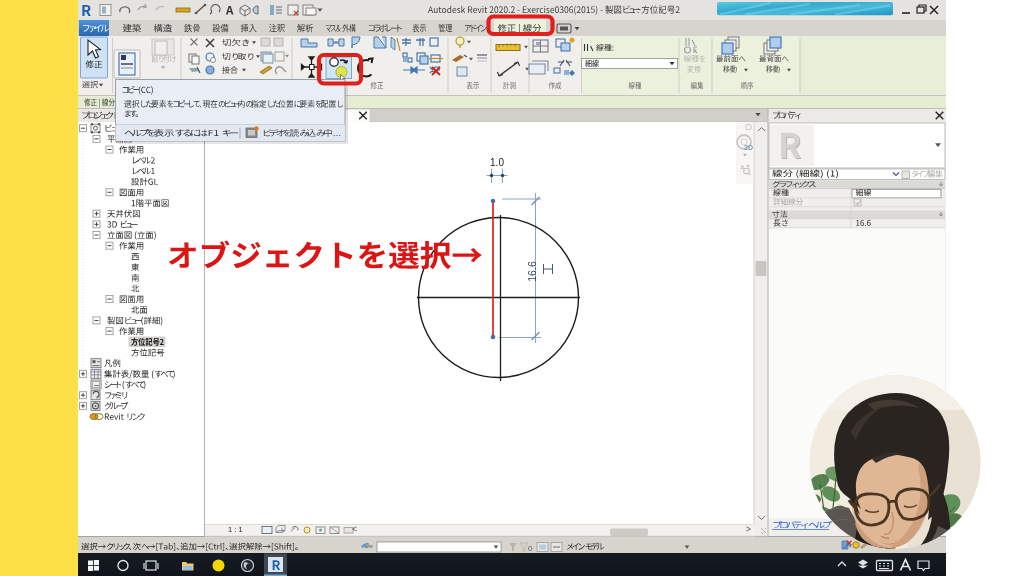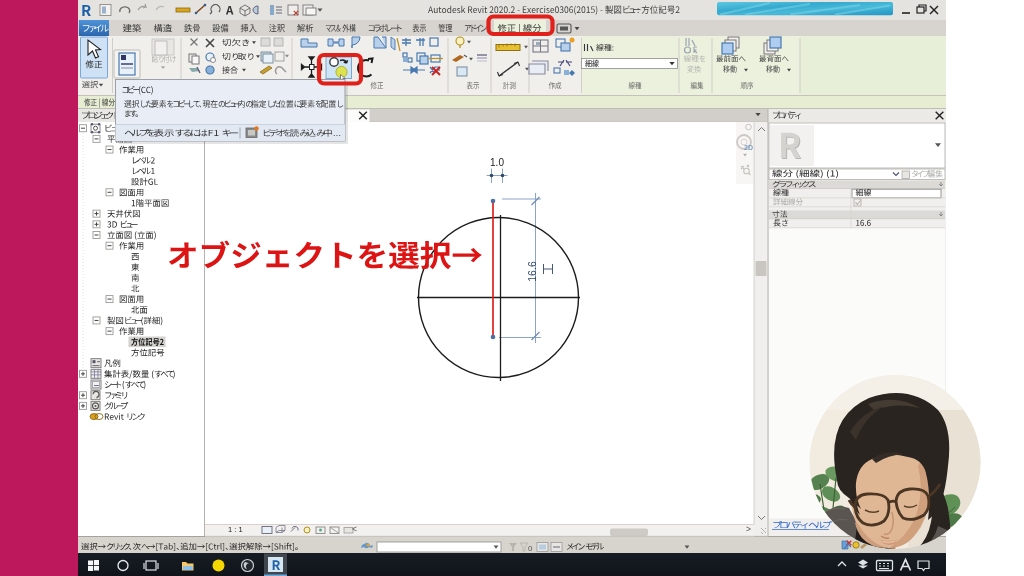--- a/index.html
+++ b/index.html
@@ -1,14 +1,14 @@
 <!DOCTYPE html>
 <html><head><meta charset="utf-8"><style>
 html,body{margin:0;padding:0;background:#fff;width:1024px;height:576px;overflow:hidden;font-family:"Liberation Sans",sans-serif;}
-#page{position:relative;width:819px;height:576px;background:#be185d;}
+#page{position:relative;width:819px;height:576px;background:#fde047;}
 svg{position:absolute;left:0;top:0;}
 </style></head><body>
 <div id="page">
 <svg width="1024" height="576" viewBox="0 0 1024 576">
 <defs>
 <linearGradient id="infocenter" x1="0" y1="0" x2="1" y2="1">
 <stop offset="0" stop-color="#5fc8e0"></stop>
           <stop offset="0.35" stop-color="#35aacf"></stop>
           <stop offset="0.6" stop-color="#49b9d8"></stop>
           <stop offset="1" stop-color="#2196c4"></stop>

